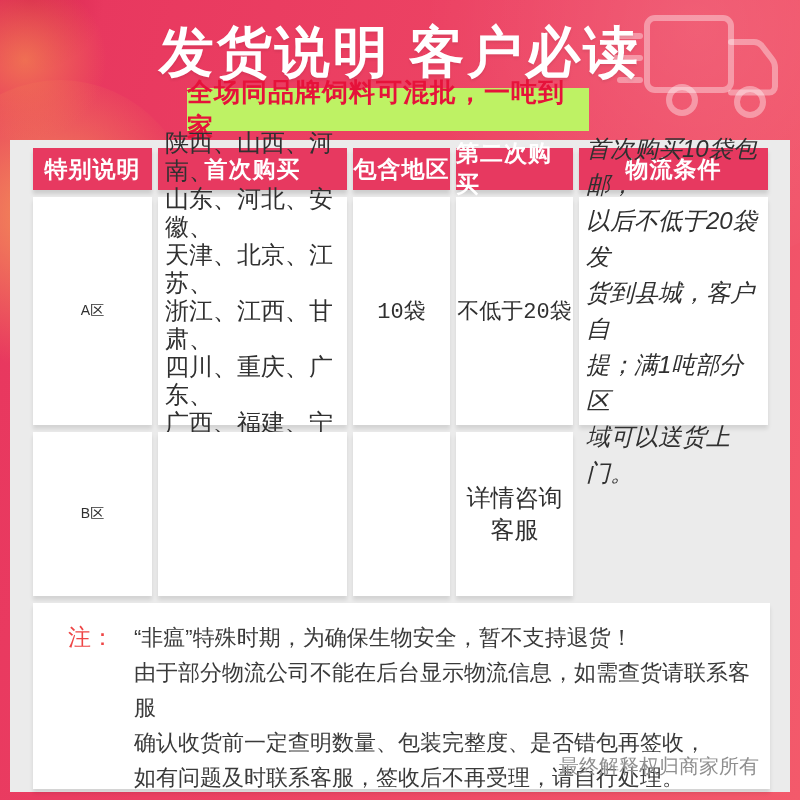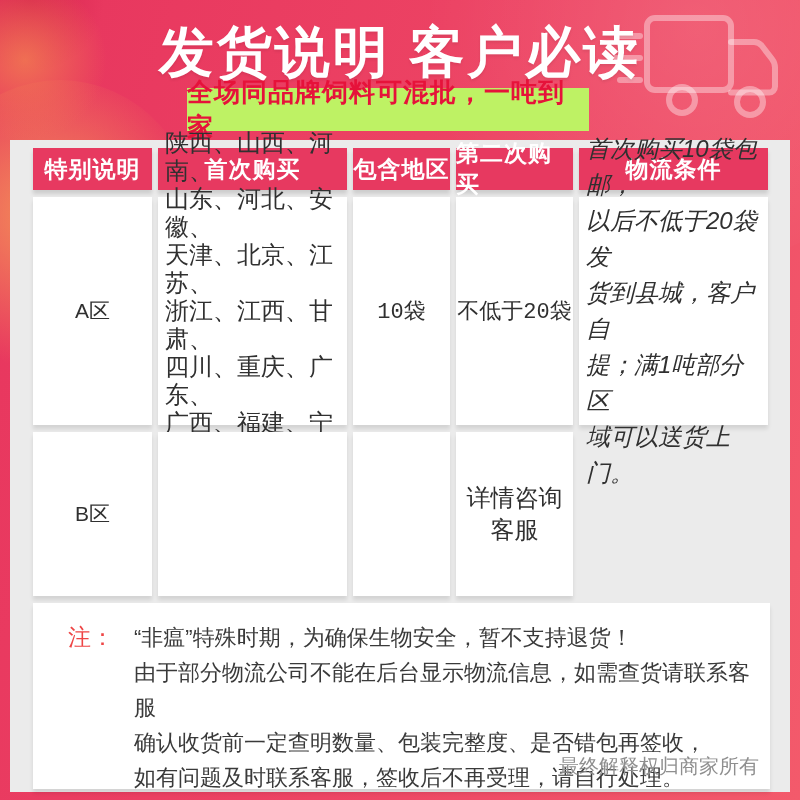--- a/index.html
+++ b/index.html
@@ -53,21 +53,21 @@
   .td {
     background:#ffffff; color:#303030; font-size:24px;
     display:flex; align-items:center; justify-content:center;
     box-shadow:0 4px 4px rgba(0,0,0,.10); text-align:center;
   }
   .td.left { justify-content:flex-start; text-align:left; padding:0 6px 0 7px; }
   .pre { white-space:pre-line; }
   .regions { line-height:28px; }
   .regions-b { line-height:31px; }
   .logistics-a { line-height:36px; padding-left:10px;font-style:italic; }
-  .zone-cell { font-size:21px; }
+  .zone-cell { font-size:14px; }
   .purchase-cell { font-size:22px;font-family:Liberation Mono, monospace; }
 
   .note-box {
     position:absolute; left:23px; top:463px; width:737px; height:186px;
     background:#ffffff; box-shadow:0 4px 4px rgba(0,0,0,.10);
   }
   .note-row { display:flex; padding:17px 0 0 35px; }
   .note-label { color:#ee4545; font-size:23px; line-height:35px; flex:0 0 66px; }
   .note-content { color:#3a3a3a; font-size:22px; line-height:35px; }
   .note-footer {

